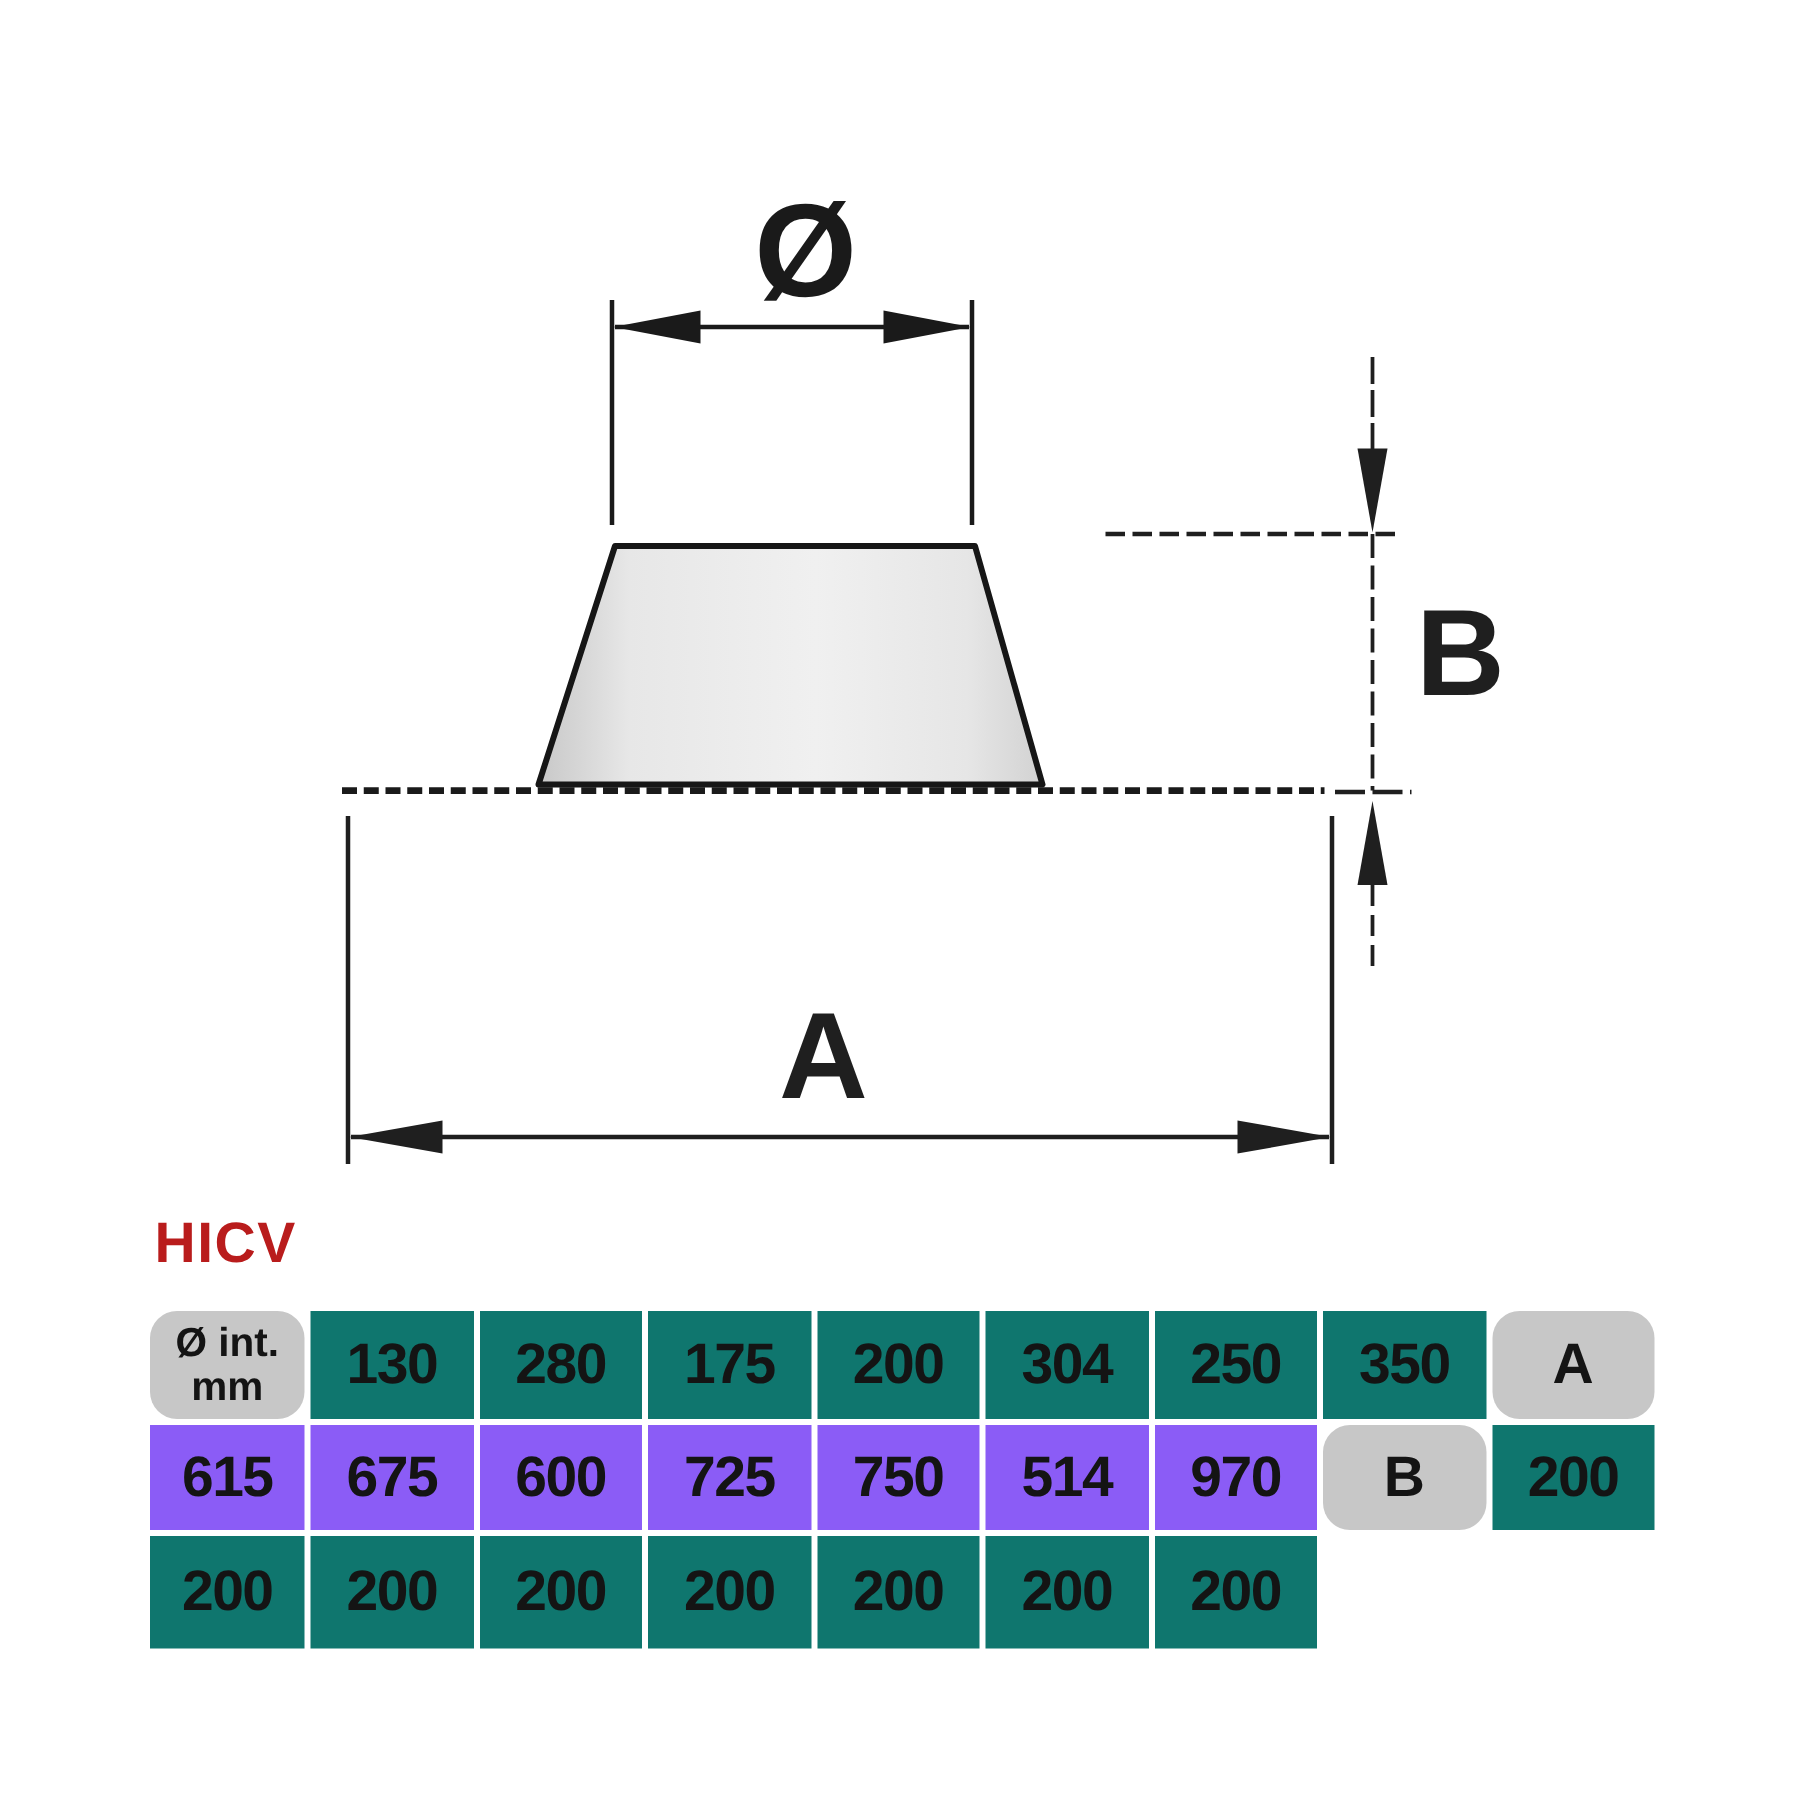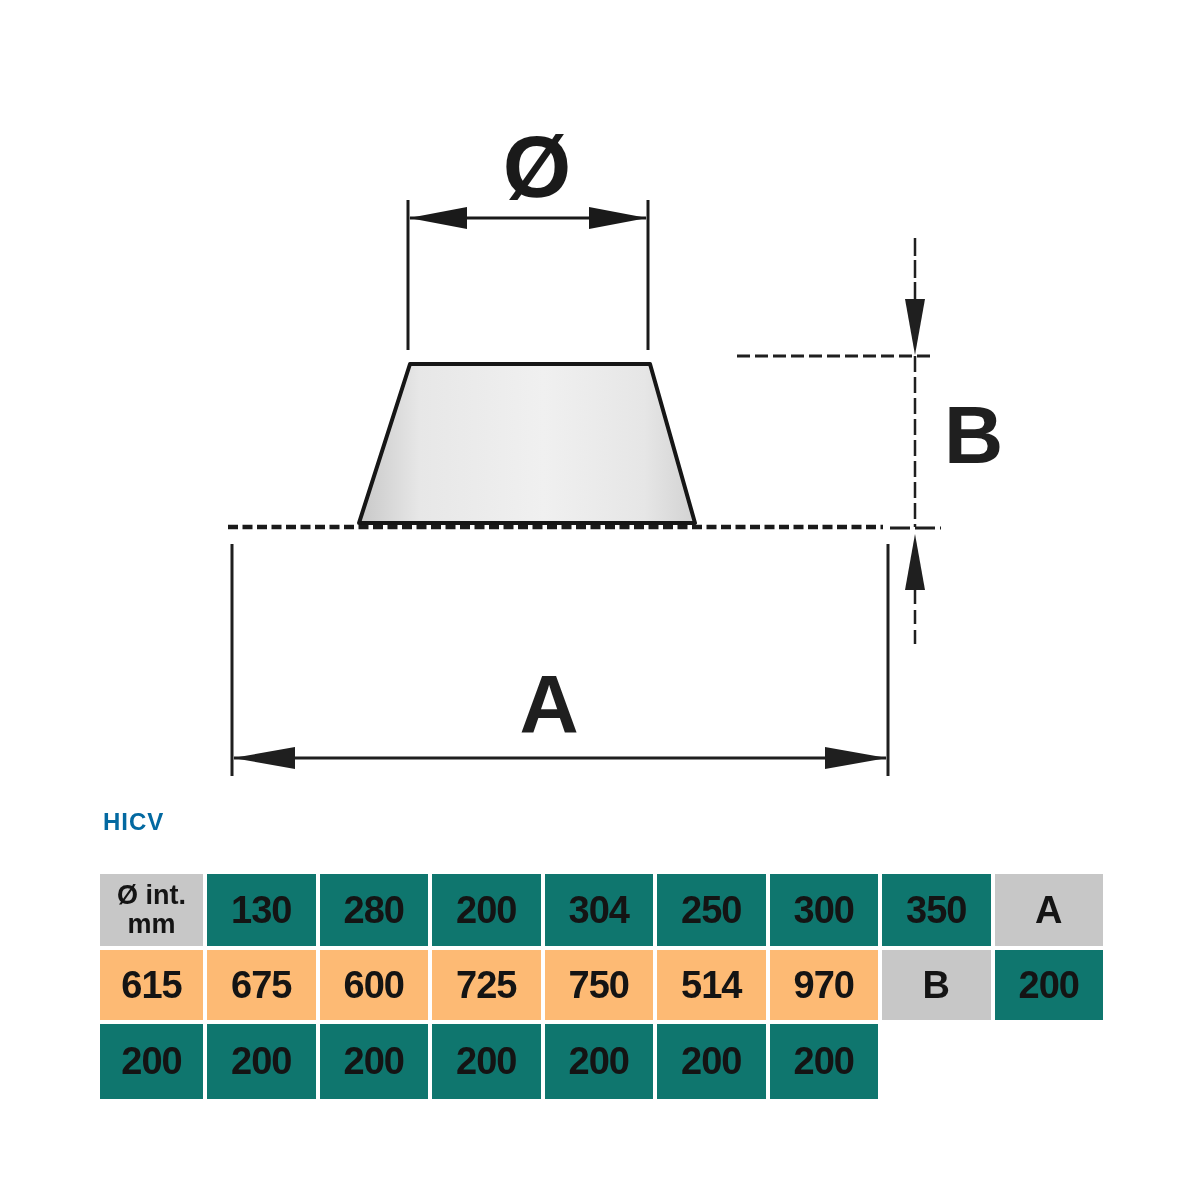--- a/index.html
+++ b/index.html
@@ -6,38 +6,38 @@
   .stage{
     position:relative;
     width:1200px;height:1200px;
     background:#ffffff;
     font-family:"Liberation Sans", sans-serif;
     overflow:hidden;
   }
   .diagram-svg{position:absolute;left:0;top:0;}
   .series-title{
     position:absolute;left:103px;top:808px;
-    font-size:24px;font-weight:bold;color:#0369a1;
+    font-size:38px;font-weight:bold;color:#b91c1c;
     letter-spacing:1px;
   }
   .spec-table{
     position:absolute;left:100px;top:874px;
     display:grid;
     grid-template-columns:103px repeat(8,108.5px);
     grid-template-rows:72px 70px 75px;
     gap:4px;
   }
   .cell{
     display:flex;align-items:center;justify-content:center;
     font-weight:bold;color:#141414;font-size:38px;
     letter-spacing:-1px;
   }
   .cell.orange{background:#0f766e;}
-  .cell.peach{background:#fdba74;text-align:right;}
-  .cell.gray{background:#c7c7c7;letter-spacing:0;}
+  .cell.peach{background:#8b5cf6;text-align:right;}
+  .cell.gray{background:#c7c7c7;letter-spacing:0;border-radius:18px;}
   .corner{
     flex-direction:column;font-size:27px;line-height:1.08;
     letter-spacing:0;
   }
 </style>
 </head>
 <body>
 
 <div class="stage">
 
@@ -89,24 +89,24 @@
   <div class="series-title">HICV</div>
 
   <div class="spec-table">
 
     <div class="cell gray corner">
       <span>Ø int.</span>
       <span>mm</span>
     </div>
     <div class="cell orange">130</div>
     <div class="cell orange">280</div>
+    <div class="cell orange">175</div>
     <div class="cell orange">200</div>
     <div class="cell orange">304</div>
     <div class="cell orange">250</div>
-    <div class="cell orange">300</div>
     <div class="cell orange">350</div>
 
     <div class="cell gray">A</div>
     <div class="cell peach">615</div>
     <div class="cell peach">675</div>
     <div class="cell peach">600</div>
     <div class="cell peach">725</div>
     <div class="cell peach">750</div>
     <div class="cell peach">514</div>
     <div class="cell peach">970</div>

